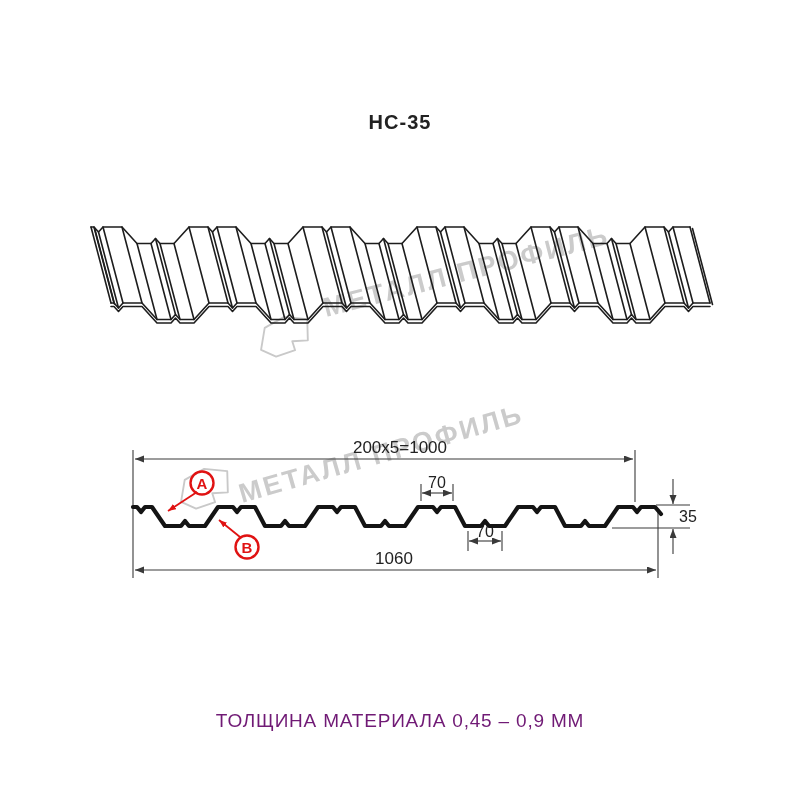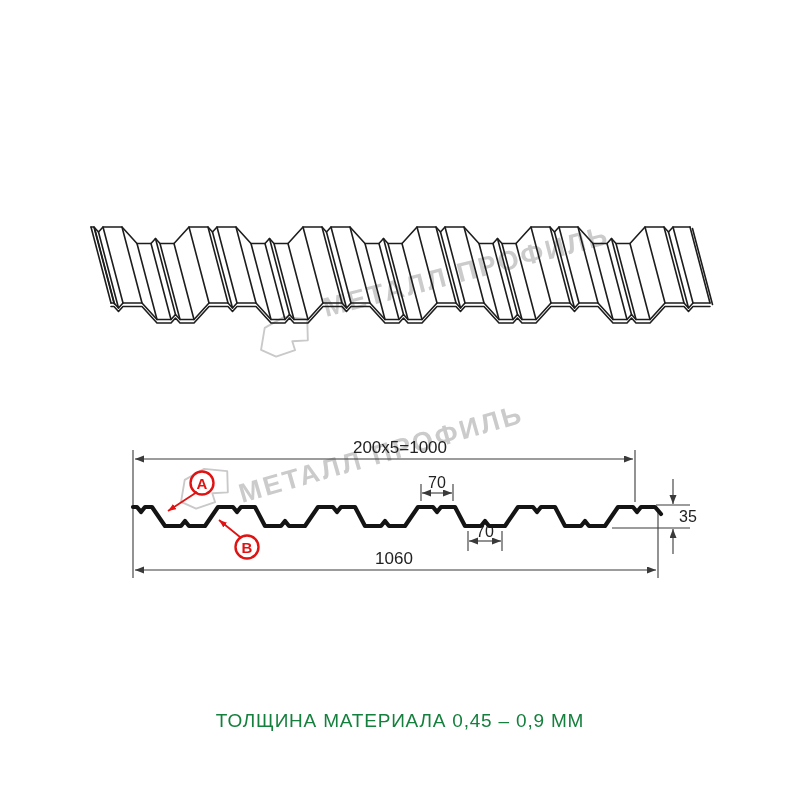--- a/index.html
+++ b/index.html
@@ -3,37 +3,38 @@
 <meta charset="utf-8">
 <style>
   html,body{margin:0;padding:0;background:#ffffff;}
   .page{position:relative;width:800px;height:800px;background:#fff;overflow:hidden;
         font-family:"Liberation Sans", sans-serif;}
   .title{position:absolute;top:68px;left:0;width:100%;text-align:center;
          font-size:33px;font-weight:800;letter-spacing:3.5px;color:#1c1c1c;}
   .subtitle{position:absolute;top:111px;left:0;width:100%;text-align:center;
          font-size:20px;font-weight:600;letter-spacing:1px;color:#222;}
   .footer{position:absolute;top:710px;left:0;width:100%;text-align:center;
-         font-size:19px;font-weight:500;letter-spacing:0.8px;color:#15803d;}
+         font-size:19px;font-weight:500;letter-spacing:0.8px;color:#701a75;}
   svg{position:absolute;left:0;top:0;}
   .wmtext{font-size:27px;font-weight:700;letter-spacing:2.5px;fill:#cbcbcb;}
   .wmlogo{fill:none;stroke:#c9c9c9;stroke-width:3px;stroke-linejoin:round;}
   .sheet{fill:none;stroke:#1d1d1d;stroke-width:1.6px;stroke-linejoin:round;stroke-linecap:round;}
   .secpath{fill:none;stroke:#141414;stroke-width:4.2px;stroke-linejoin:round;stroke-linecap:round;}
   .dimline{stroke:#3a3a3a;stroke-width:1.1px;fill:none;}
   .dimtext{font-size:17px;fill:#222;}
   .dimtext.small{font-size:16px;}
   .red{stroke:#e01212;fill:none;}
   .redtext{fill:#e01212;font-size:15px;font-weight:600;}
 </style>
 </head>
 <body>
 
 <div class="page">
 
+  <div class="subtitle">НС-35</div>
 
   <svg width="800" height="800" viewBox="0 0 800 800">
     <defs>
       <marker id="ar" markerUnits="userSpaceOnUse" markerWidth="10" markerHeight="8" refX="9" refY="3.5" orient="auto-start-reverse">
         <path d="M0,0 L9,3.5 L0,7 Z" fill="#3a3a3a"></path>
       </marker>
       <marker id="arred" markerUnits="userSpaceOnUse" markerWidth="10" markerHeight="8" refX="8" refY="3" orient="auto">
         <path d="M0,0 L8,3 L0,6 Z" fill="#e01212"></path>
       </marker>
     </defs>

